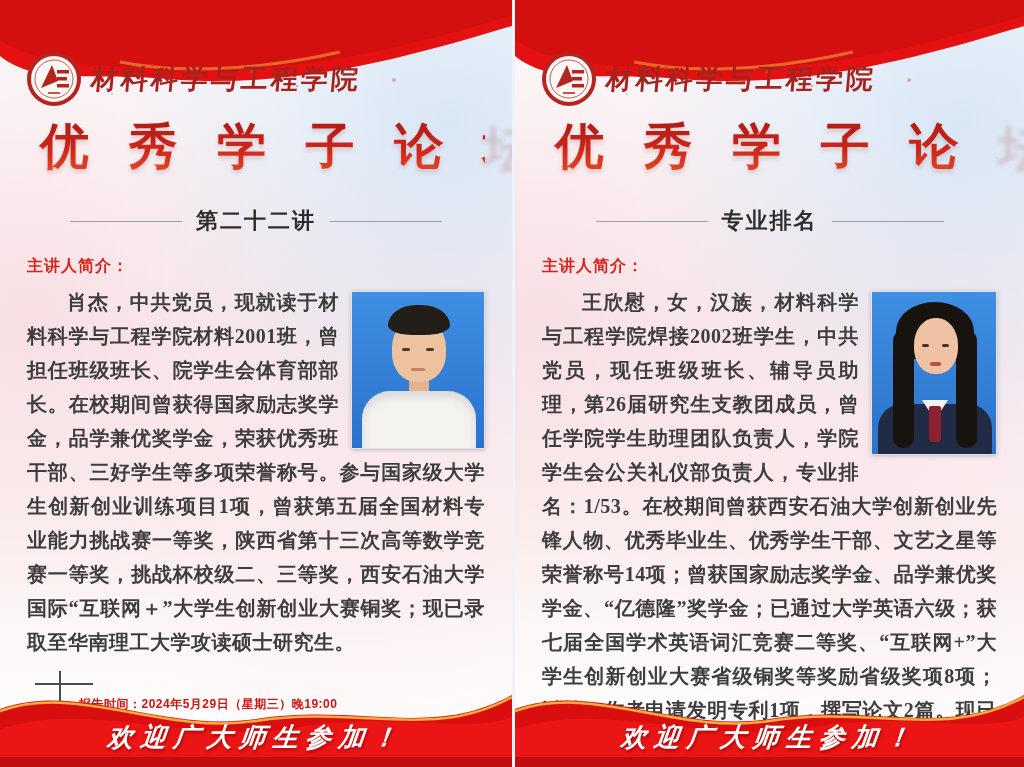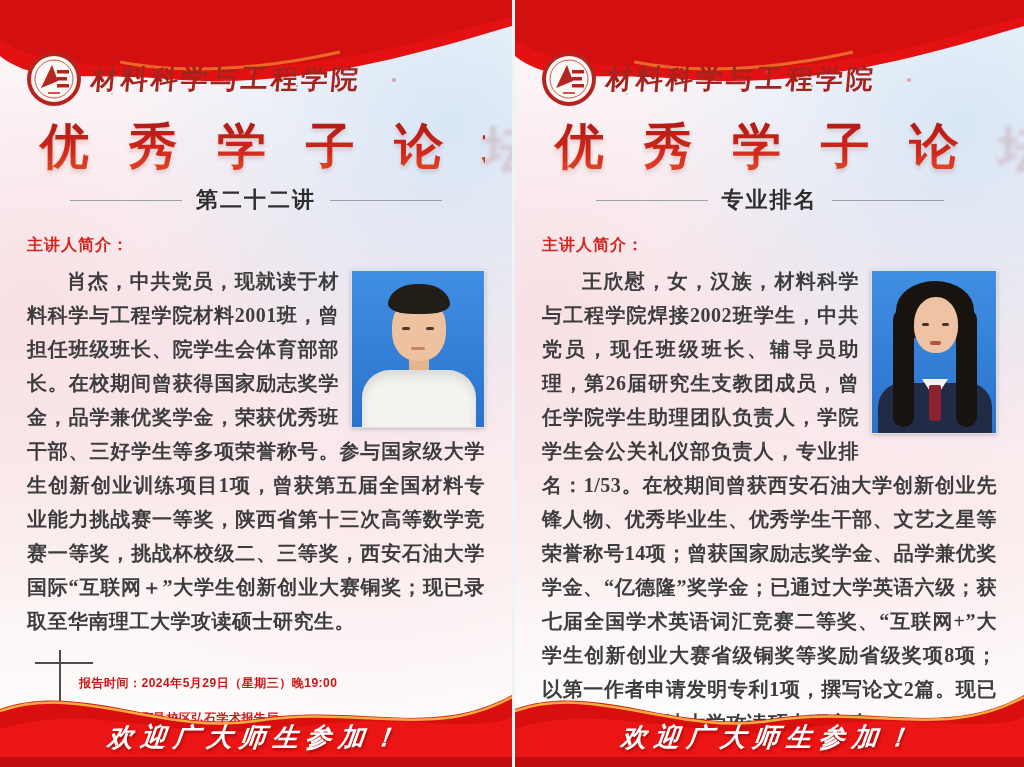--- a/index.html
+++ b/index.html
@@ -38,21 +38,21 @@
   .school-name { font-size:27px; font-weight:800; color:#a6231d; letter-spacing:3px;
     font-family:"Liberation Serif","DejaVu Serif",serif; transform:skewX(-5deg); }
 
   .forum-title { margin-top:8px; text-align:center; font-size:49px; font-weight:800;
     letter-spacing:13px; padding-left:13px; white-space:nowrap;
     background:linear-gradient(180deg,#ad1a15 5%, #d8291c 55%, #f05c2c 100%);
     -webkit-background-clip:text; background-clip:text; color:#cf2a1c;
     -webkit-text-fill-color:transparent;
     text-shadow:0 3px 4px rgba(150,30,20,.18); }
 
-  .lecture-row { display:flex; align-items:center; justify-content:center; gap:14px; margin-top:5px; }
+  .lecture-row { display:flex; align-items:center; justify-content:center; gap:14px; margin-top:26px; }
   .lecture-line { width:112px; height:1px; background:#9aa0a6; }
   .lecture-no { font-size:22px; font-weight:800; color:#2e2e2e; letter-spacing:2px; }
 
   .intro-label { margin-top:20px; font-size:16px; font-weight:800; color:#d3251d; letter-spacing:1px; }
 
   .bio-wrap { margin-top:8px; }
   .bio-text { font-size:20px; font-weight:700; color:#3d3d3d; line-height:34px;
     text-align:justify; text-indent:2em; letter-spacing:.5px;
     font-family:"Liberation Serif","DejaVu Serif",serif; }
   .photo { float:right; margin:6px 0 6px 12px; position:relative; overflow:hidden;

